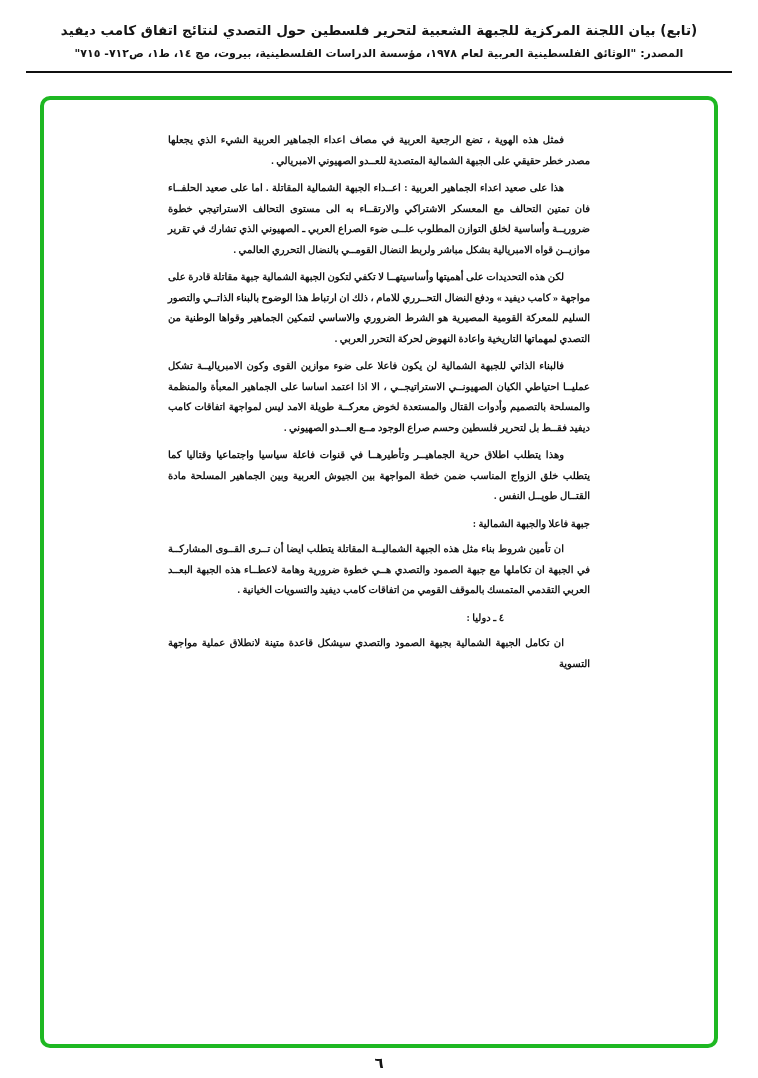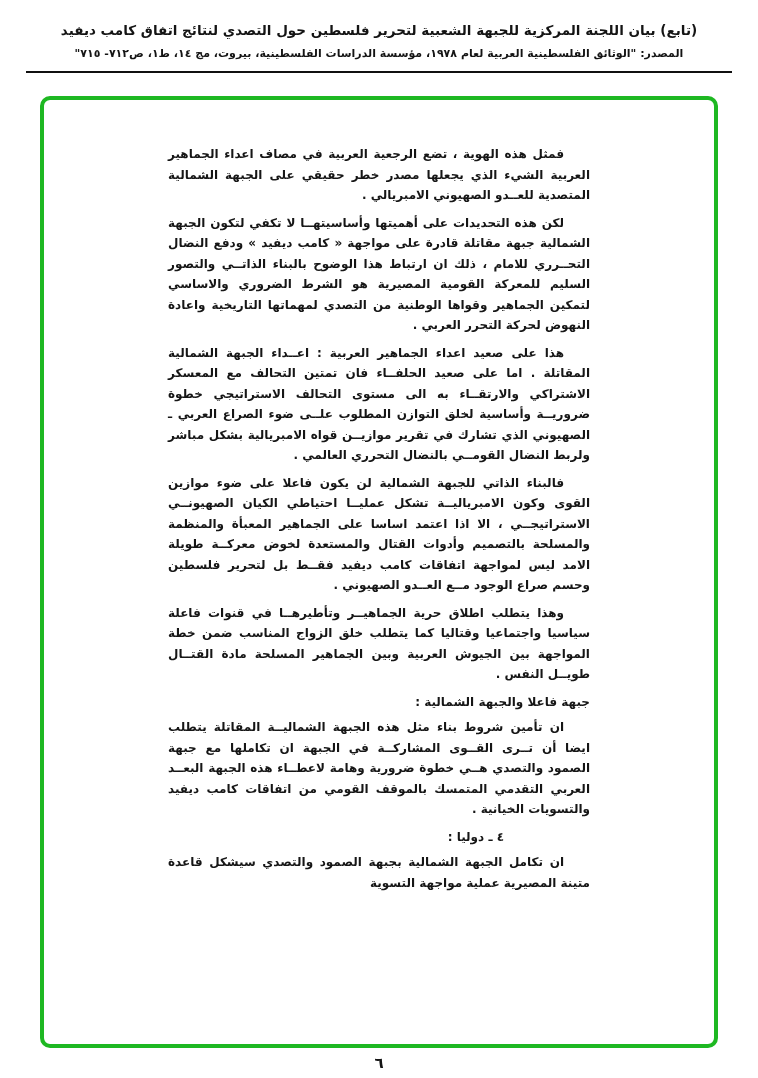--- a/index.html
+++ b/index.html
@@ -40,29 +40,30 @@
     left: 40px;
     right: 40px;
     top: 96px;
     bottom: 30px;
     border: 4px solid #1eb822;
     border-radius: 10px;
     background: #ffffff;
   }
   .text-column {
     position: absolute;
-    top: 44px;
+    top: 30px;
     right: 124px;
     width: 422px;
     direction: rtl;
     text-align: justify;
-    font-size: 12px;
+    font-size: 10px;
     line-height: 20.5px;
     font-weight: bold;
     color: #161616;
+    font-family: Liberation Serif, serif;
   }
   .text-column p {
     margin: 0 0 7px 0;
     text-indent: 26px;
   }
   .text-column p.hh {
     text-indent: 0;
     margin: 2px 0 5px 0;
   }
   .text-column p.hind {
@@ -84,24 +85,24 @@
 <div class="page-header">
   <div class="header-title">(تابع)  بيان اللجنة المركزية للجبهة الشعبية لتحرير فلسطين حول التصدي لنتائج اتفاق كامب ديفيد</div>
   <div class="header-source">المصدر: "الوثائق الفلسطينية العربية لعام ١٩٧٨، مؤسسة الدراسات الفلسطينية، بيروت، مج ١٤، ط١، ص٧١٢- ٧١٥"</div>
 </div>
 
 <hr class="header-rule">
 
 <div class="content-frame">
   <div class="text-column">
       <p>فمثل هذه الهوية ، تضع الرجعية العربية في مصاف اعداء الجماهير العربية الشيء الذي يجعلها مصدر خطر حقيقي على الجبهة الشمالية المتصدية للعــدو الصهيوني الامبريالي .</p>
+      <p>هذا على صعيد اعداء الجماهير العربية : اعــداء الجبهة الشمالية المقاتلة . اما على صعيد الحلفــاء فان تمتين التحالف مع المعسكر الاشتراكي والارتقــاء به الى مستوى التحالف الاستراتيجي خطوة ضروريــة وأساسية لخلق التوازن المطلوب علــى ضوء الصراع العربي ـ الصهيوني الذي تشارك في تقرير موازيــن قواه الامبريالية بشكل مباشر ولربط النضال القومــي بالنضال التحرري العالمي .</p>
       <p>لكن هذه التحديدات على أهميتها وأساسيتهــا لا تكفي لتكون الجبهة الشمالية جبهة مقاتلة قادرة على مواجهة « كامب ديفيد » ودفع النضال التحــرري للامام ، ذلك ان ارتباط هذا الوضوح بالبناء الذاتــي والتصور السليم للمعركة القومية المصيرية هو الشرط الضروري والاساسي لتمكين الجماهير وقواها الوطنية من التصدي لمهماتها التاريخية واعادة النهوض لحركة التحرر العربي .</p>
-      <p>هذا على صعيد اعداء الجماهير العربية : اعــداء الجبهة الشمالية المقاتلة . اما على صعيد الحلفــاء فان تمتين التحالف مع المعسكر الاشتراكي والارتقــاء به الى مستوى التحالف الاستراتيجي خطوة ضروريــة وأساسية لخلق التوازن المطلوب علــى ضوء الصراع العربي ـ الصهيوني الذي تشارك في تقرير موازيــن قواه الامبريالية بشكل مباشر ولربط النضال القومــي بالنضال التحرري العالمي .</p>
       <p>فالبناء الذاتي للجبهة الشمالية لن يكون فاعلا على ضوء موازين القوى وكون الامبرياليــة تشكل عمليــا احتياطي الكيان الصهيونــي الاستراتيجــي ، الا اذا اعتمد اساسا على الجماهير المعبأة والمنظمة والمسلحة بالتصميم وأدوات القتال والمستعدة لخوض معركــة طويلة الامد ليس لمواجهة اتفاقات كامب ديفيد فقــط بل لتحرير فلسطين وحسم صراع الوجود مــع العــدو الصهيوني .</p>
       <p>وهذا يتطلب اطلاق حرية الجماهيــر وتأطيرهــا في قنوات فاعلة سياسيا واجتماعيا وقتاليا كما يتطلب خلق الزواج المناسب ضمن خطة المواجهة بين الجيوش العربية وبين الجماهير المسلحة مادة القتــال طويــل النفس .</p>
       <p class="hh">جبهة فاعلا والجبهة الشمالية :</p>
       <p>ان تأمين شروط بناء مثل هذه الجبهة الشماليــة المقاتلة يتطلب ايضا أن تــرى القــوى المشاركــة في الجبهة ان تكاملها مع جبهة الصمود والتصدي هــي خطوة ضرورية وهامة لاعطــاء هذه الجبهة البعــد العربي التقدمي المتمسك بالموقف القومي من اتفاقات كامب ديفيد والتسويات الخيانية .</p>
       <p class="hh hind">٤ ـ دوليا :</p>
-      <p>ان تكامل الجبهة الشمالية بجبهة الصمود والتصدي سيشكل قاعدة متينة المصيرية عملية مواجهة التسوية</p>
+      <p>ان تكامل الجبهة الشمالية بجبهة الصمود والتصدي سيشكل قاعدة متينة لانطلاق عملية مواجهة التسوية</p>
     </div>
 </div>
 
 <div class="page-number">٦</div>
 
 </body></html>

